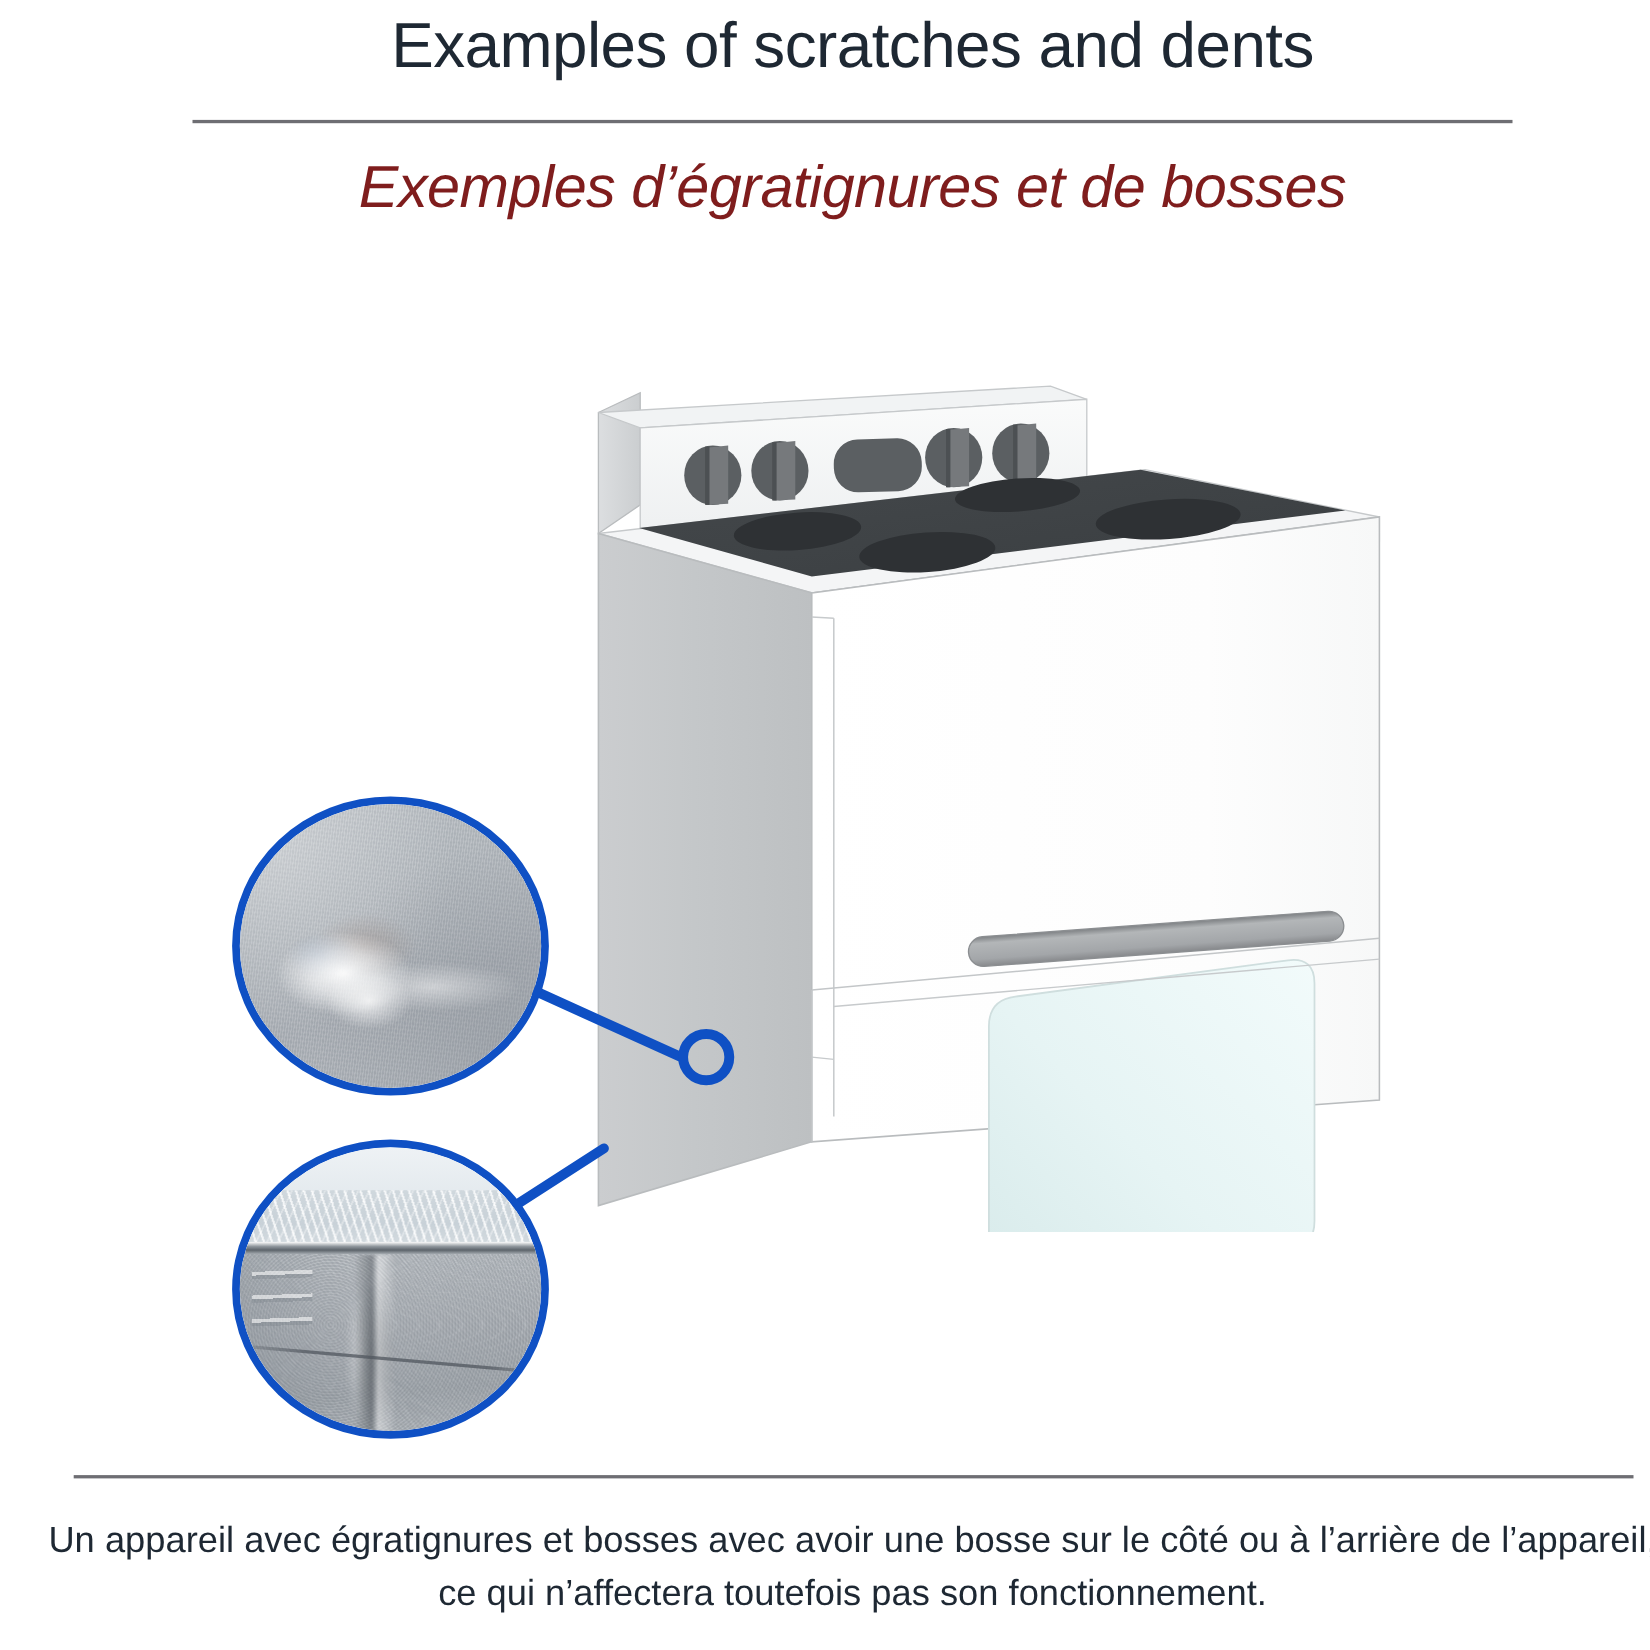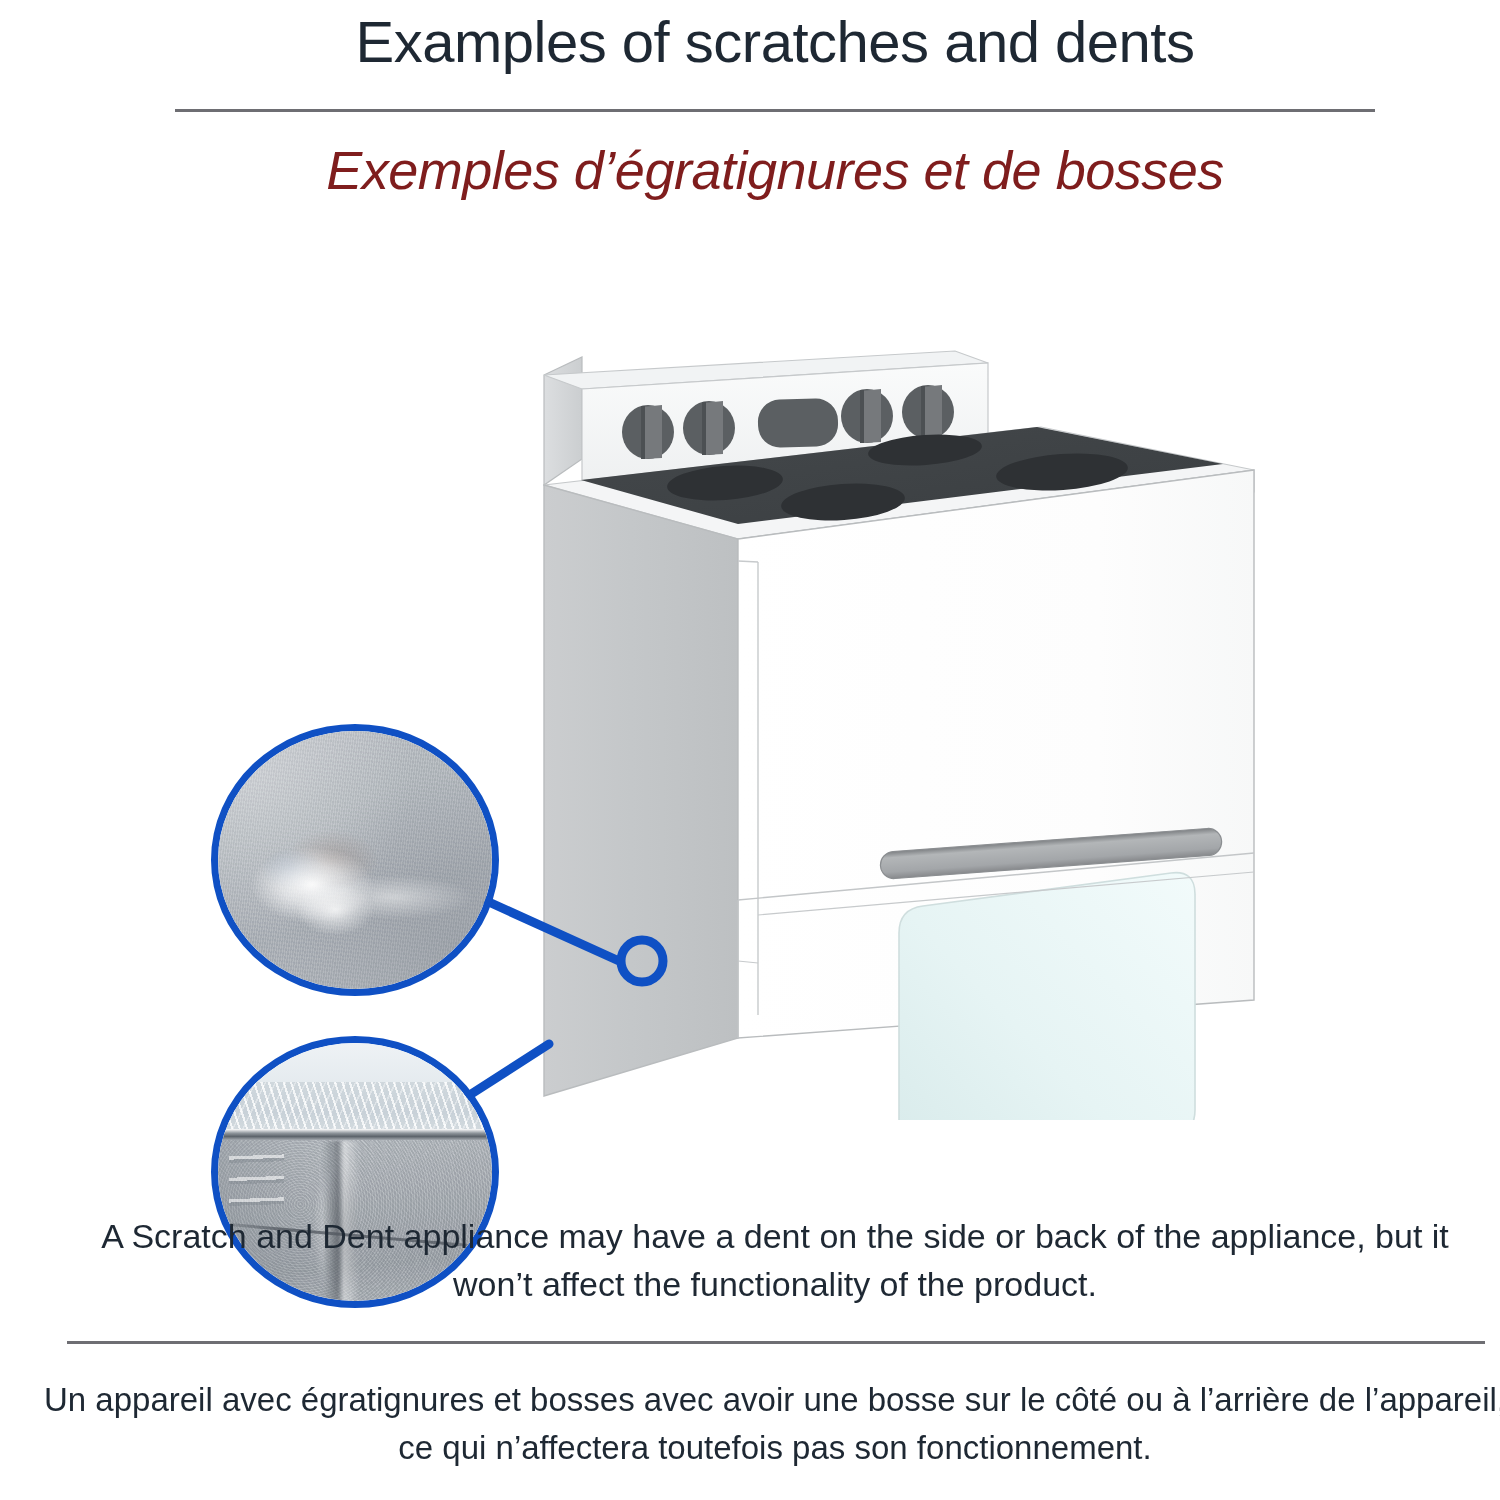--- a/index.html
+++ b/index.html
@@ -270,17 +270,16 @@
           <div class="pp-chrome"></div>
           <div class="pp-steel"></div>
           <div class="pp-vents"></div>
           <div class="pp-crease"></div>
           <div class="pp-seam"></div>
         </div>
       </div>
     </div>
   </div>
 
-  <div class="para para-en">A Scratch and Dent appliance may have a dent on the side or back of the appliance, but it won’t affect the functionality of the product.</div>
   <div class="rule rule-bottom"></div>
   <div class="para para-fr">Un appareil avec égratignures et bosses avec avoir une bosse sur le côté ou à l’arrière de l’appareil, ce qui n’affectera toutefois pas son fonctionnement.</div>
 
 </div>
 
 </body></html>

